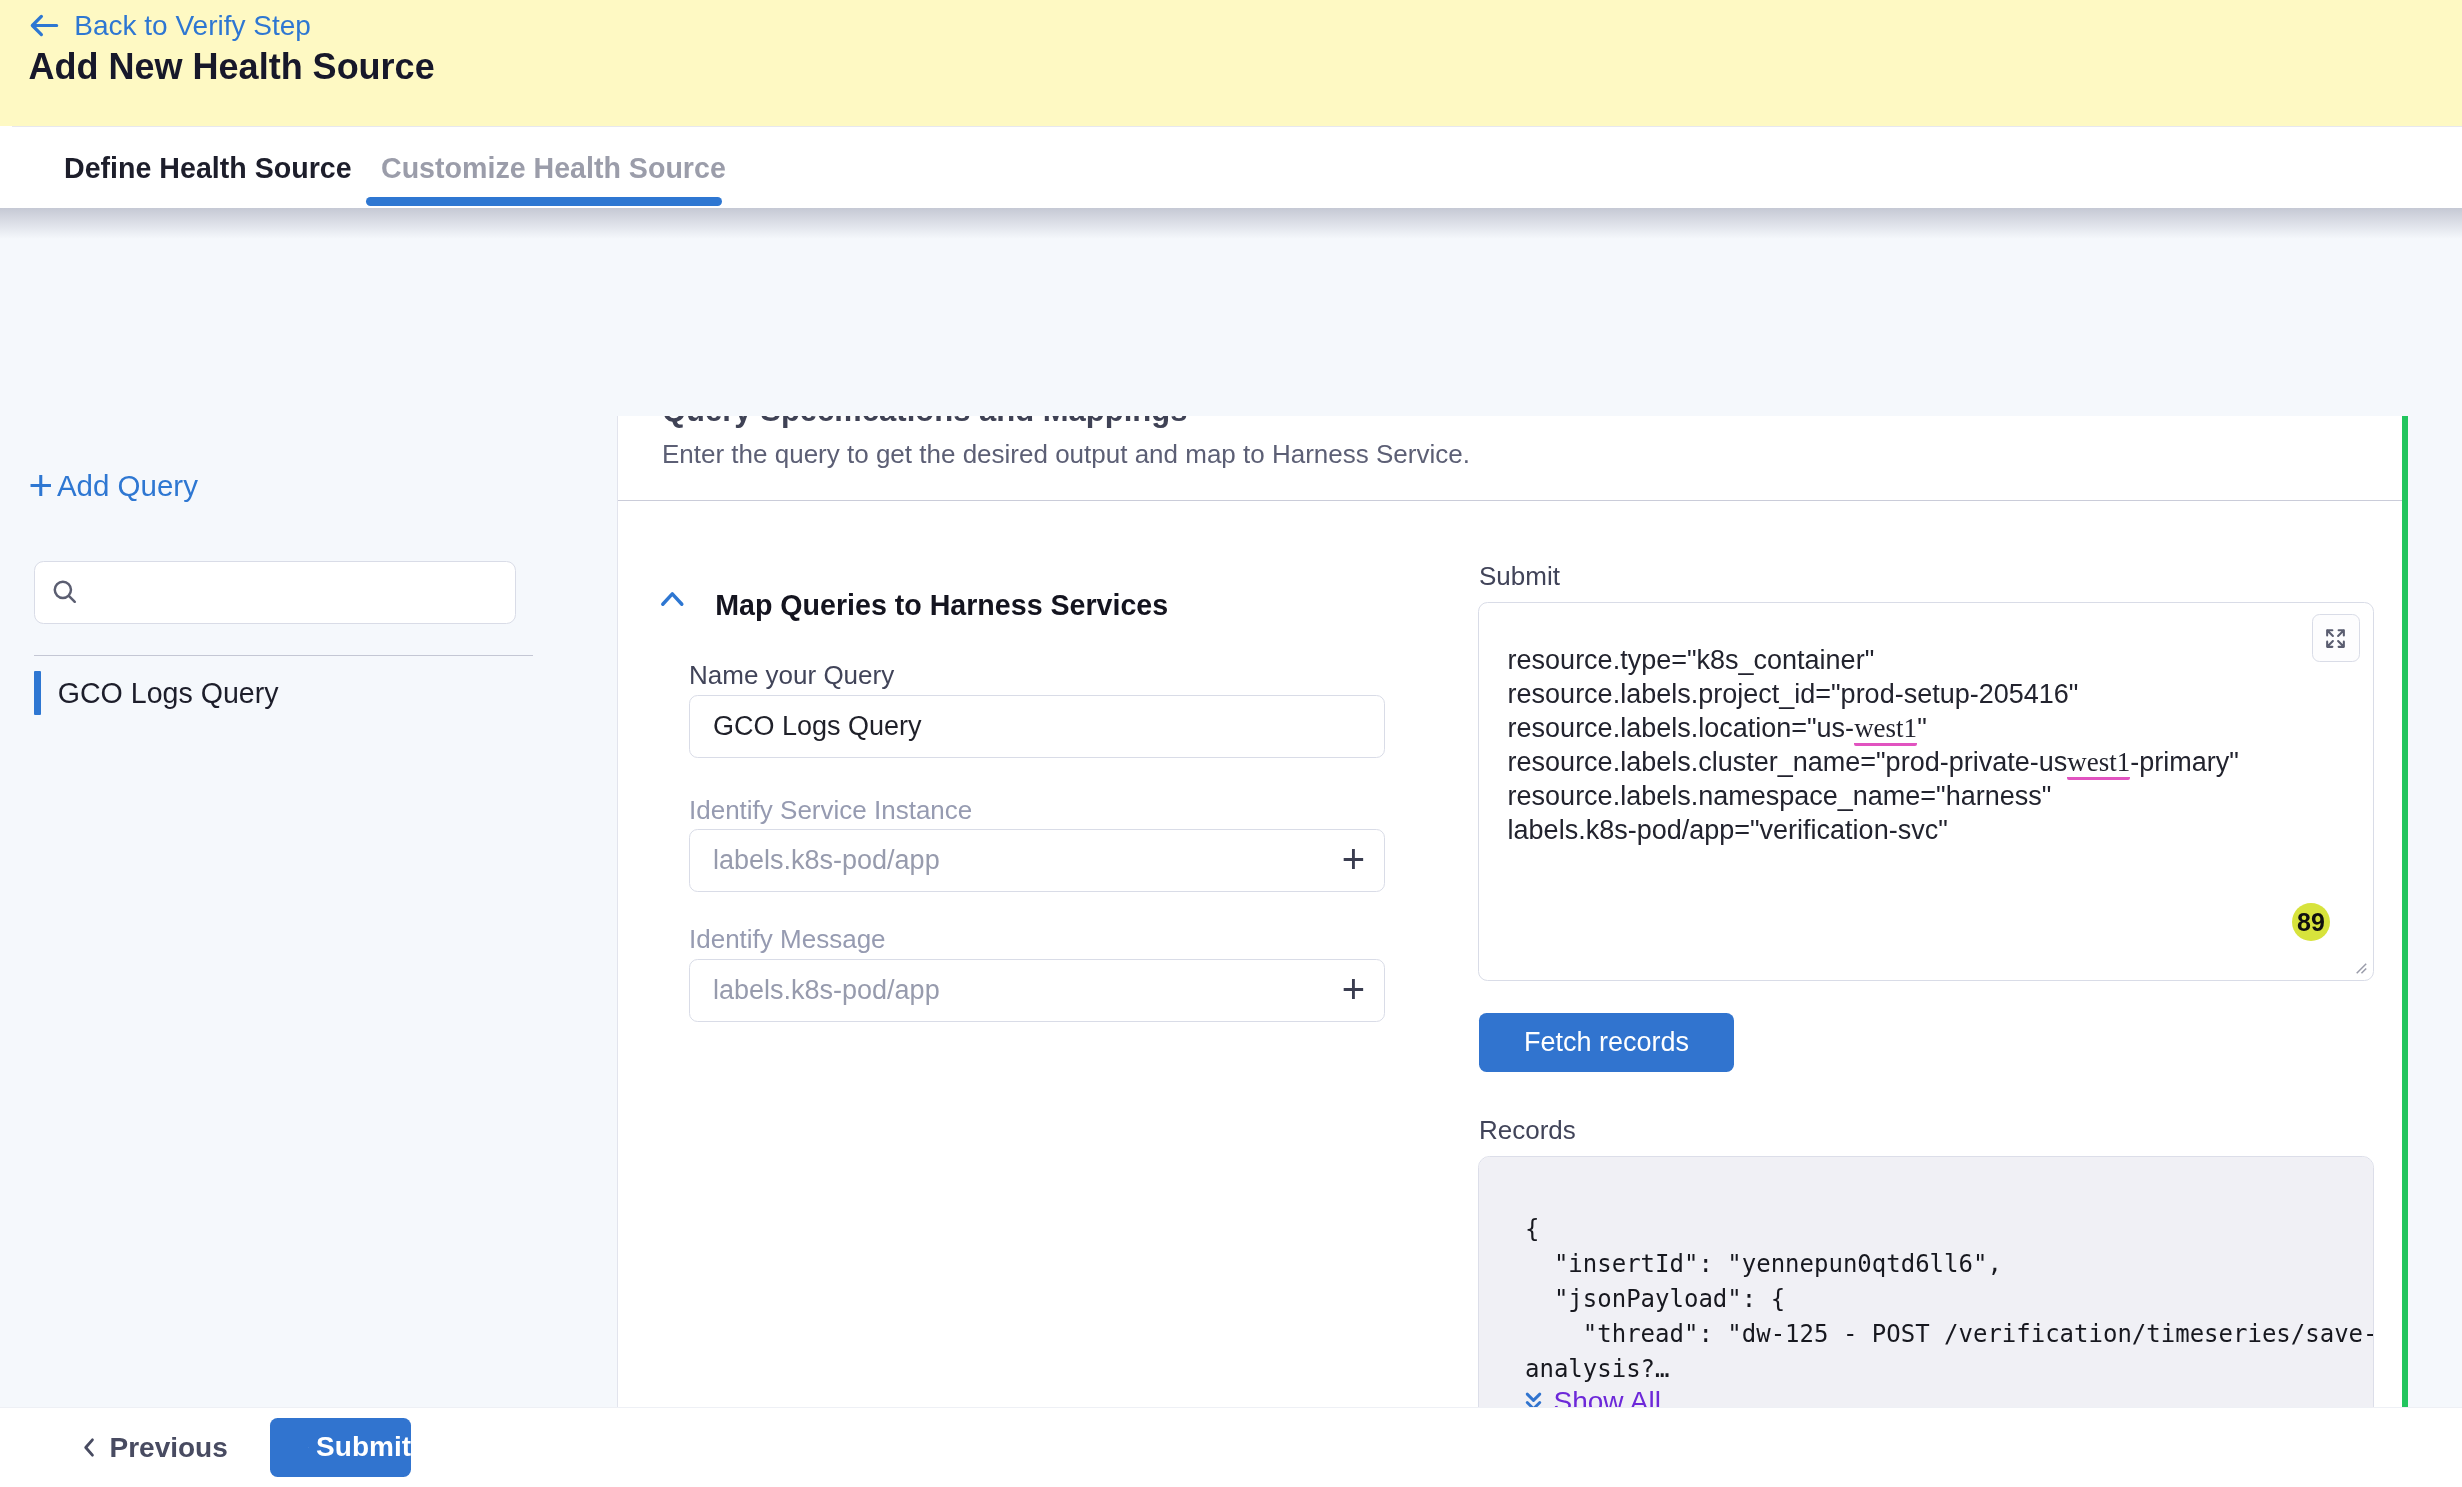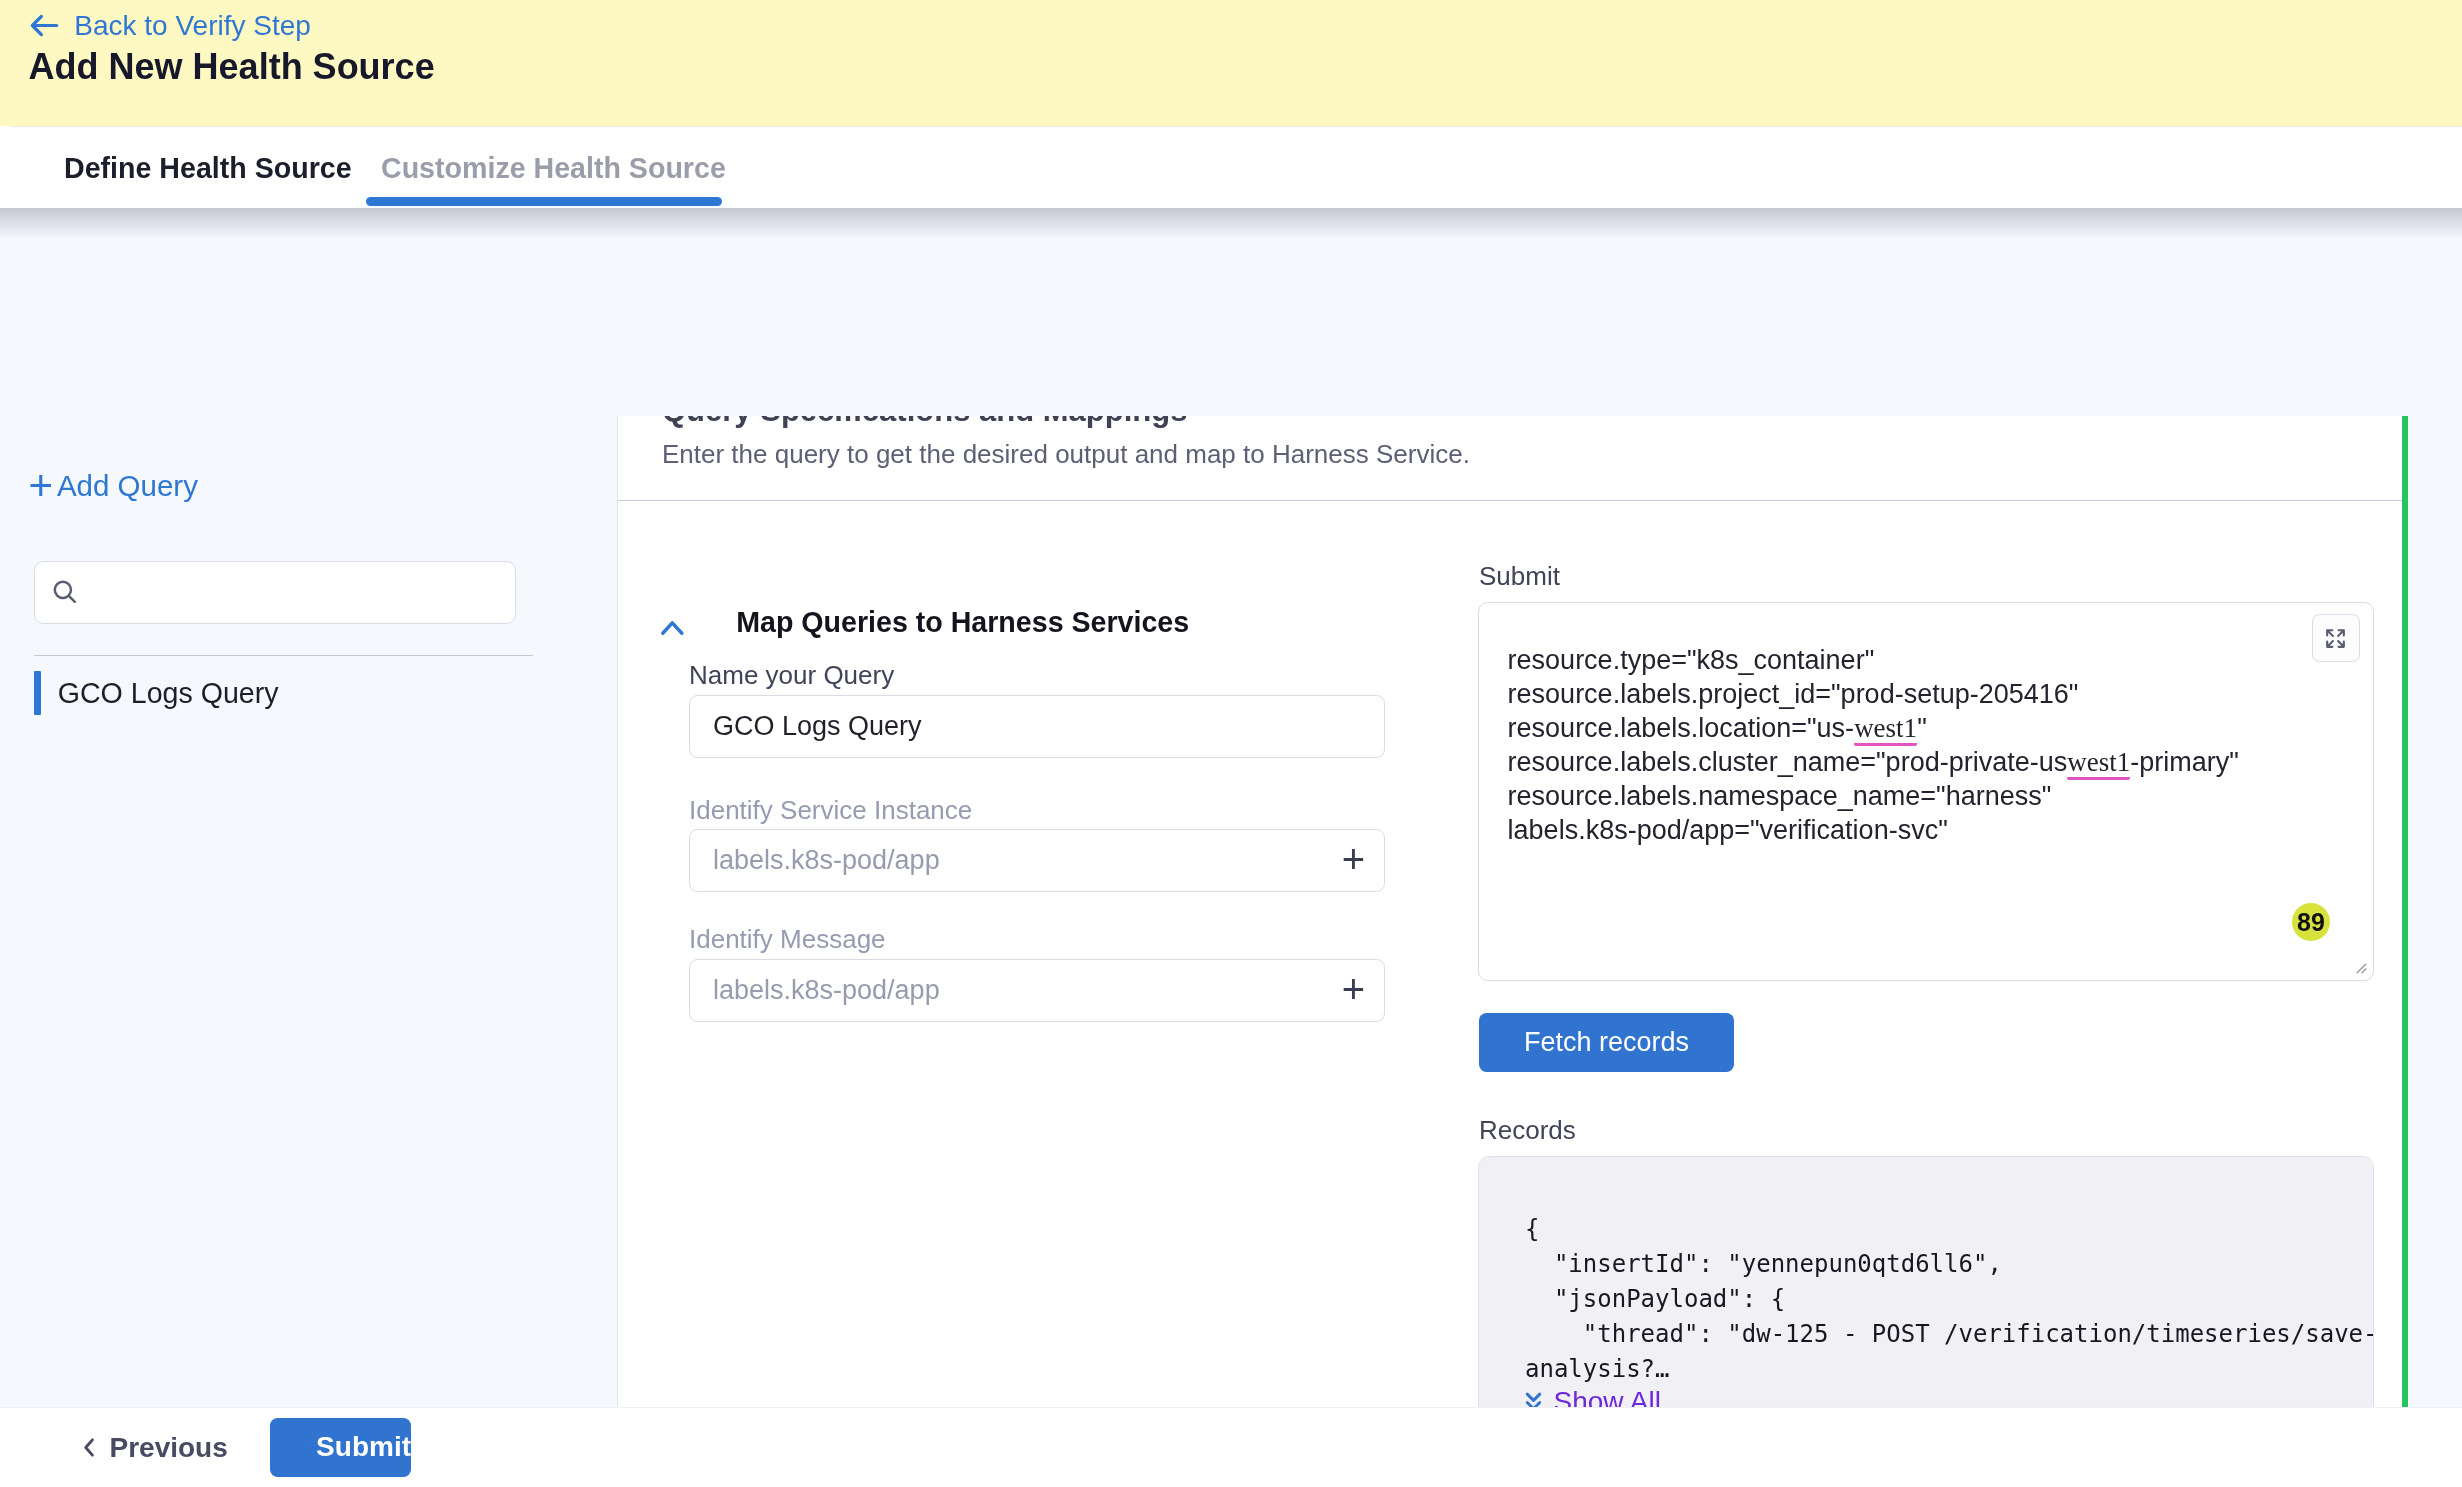--- a/index.html
+++ b/index.html
@@ -46,21 +46,21 @@
   .query-item .bar { width:6.7px; height:44px; background:#2e77d2; border-radius:1px; }
   .query-item .q-label { margin-left:17px; font-size:28.6px; color:#1d1e2b; }
 
   
   .main-card { position:absolute; top:208px; left:593px; right:54px; bottom:0; background:#fff;
     border-left:1px solid #e2e4ed; border-right:6px solid #22c55e; overflow:hidden;margin-left:24px; }
   .qsm-heading { position:absolute; left:44px; top:-23px; font-size:31px; font-weight:700; color:#3f4255; }
   .qsm-sub { position:absolute; left:44px; top:23px; font-size:26px; color:#5c5f75; }
   .card-divider { position:absolute; left:0; right:0; top:84px; border-top:1.9px solid #caccd9; }
 
-  .collapse-row { position:absolute; left:40px; top:190px; display:flex; align-items:flex-end;gap:21px; }
+  .collapse-row { position:absolute; left:40px; top:173px; display:flex; align-items:flex-start; }
   .collapse-row svg { cursor:pointer; }
   .map-title { margin-left:28.6px; font-size:28.6px; font-weight:700; color:#14141f; }
 
   .f-label { position:absolute; left:71px; font-size:26px; color:#414459; }
   .f-label.muted { color:#969bb1; }
   .t-input { position:absolute; left:71px; width:696px; height:63px; background:#fff;
     border:1.9px solid #d9dce7; border-radius:8.6px; }
   .t-input input { width:100%; height:100%; border:none; outline:none; background:transparent;
     border-radius:8.6px; padding:0 67px 0 23px; font-size:27px; color:#1f2029; font-family:inherit; }
   .t-input input::placeholder { color:#979bad; opacity:1; }

